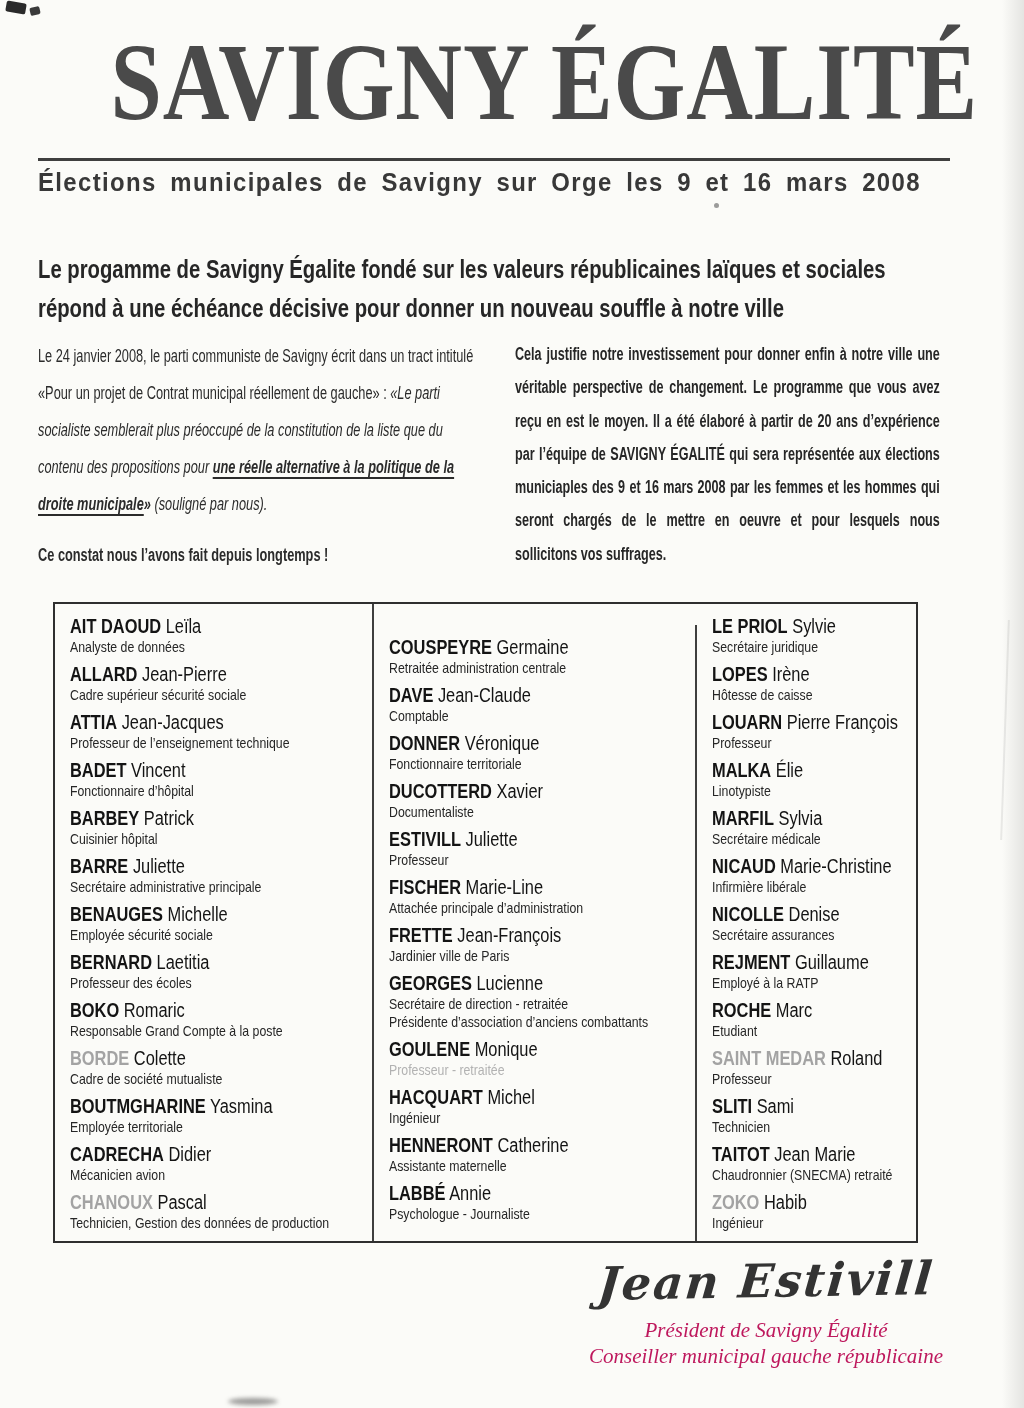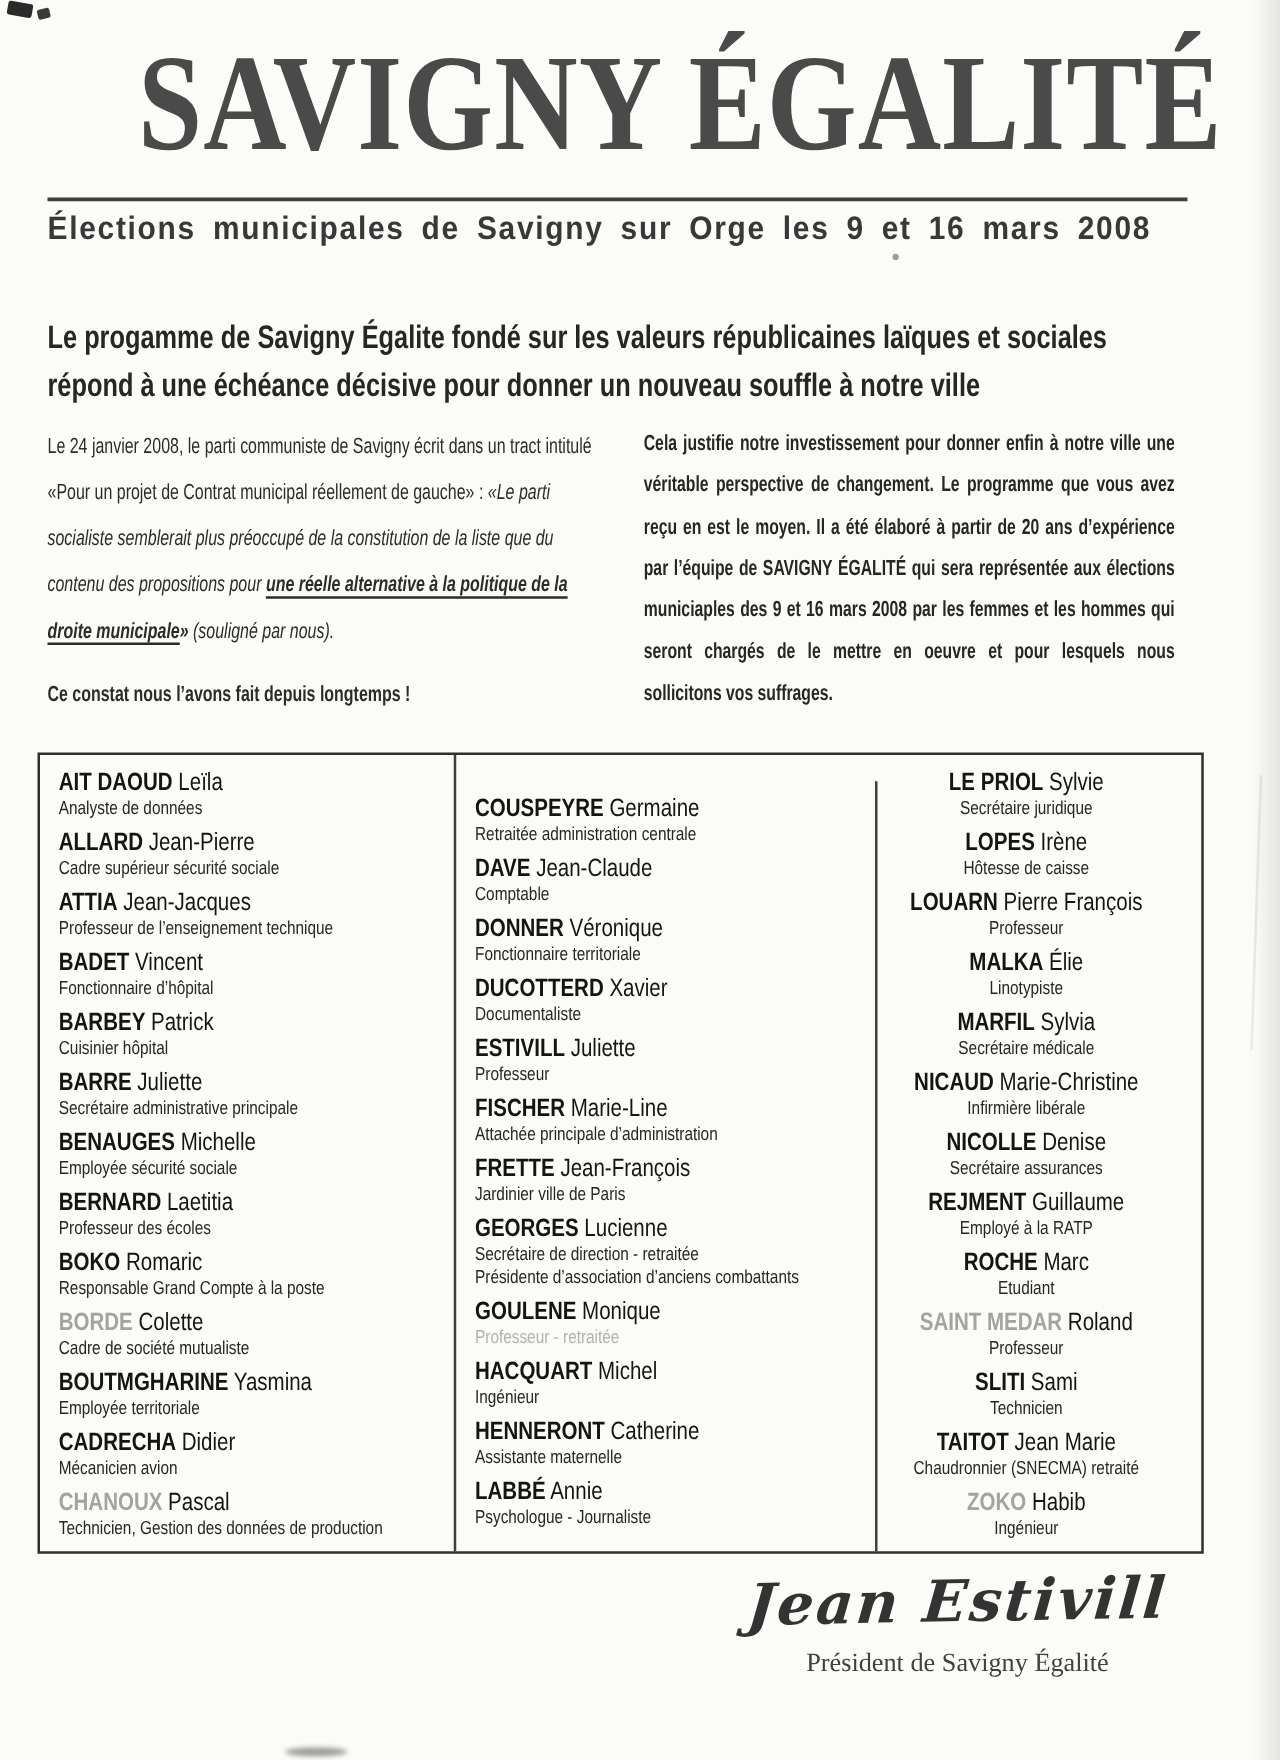--- a/index.html
+++ b/index.html
@@ -26,40 +26,40 @@
   .col-left p{margin:0;}
   .q-italic{font-style:italic;}
   .q-em{font-style:italic;font-weight:700;text-decoration:underline;
         text-decoration-thickness:2px;text-underline-offset:4px;}
   .conclusion{font-weight:700;margin-top:14px !important;}
   .col-right{position:absolute;top:338px;left:515px;width:590px;font-size:17.5px;line-height:1.9;
              font-weight:700;text-align:justify;color:#262626;
              transform:scaleX(0.72);transform-origin:0 0;}
 
   
-  .box{position:absolute;top:602px;left:30px;width:933px;height:641px;
+  .box{position:absolute;top:602px;left:53px;width:865px;height:641px;
        border:2px solid #2f2f2f;display:flex;box-sizing:border-box;}
   .col{box-sizing:border-box;padding:11px 6px 0 15px;overflow:hidden;}
   .col-0{width:333px;border-right:2px solid #3f3f3f;}
   .col-1{width:337px;border-right:2px solid #3f3f3f;margin-top:21px;}
-  .col-2{width:229px;text-align:center;}
+  .col-2{width:229px;}
   .col-inner{transform:scaleX(0.82);transform-origin:0 0;width:122%;}
   .entry{margin-bottom:7px;}
   .name-line{font-size:20px;line-height:1.15;color:#141414;white-space:nowrap;}
   .surname{font-weight:700;}
   .firstname{font-weight:400;}
   .prof{font-size:15px;line-height:1.2;color:#262626;white-space:nowrap;}
   .faded{color:#a3a3a3;}
   .faded-prof{color:#b2b2b2;}
 
   
   .sig-block{position:absolute;top:1256px;left:520px;width:492px;text-align:center;}
   .sig-name{font-family:"DejaVu Serif",serif;font-style:italic;font-weight:700;font-size:46px;
             color:#333;transform:skewX(-6deg) rotate(-1deg);letter-spacing:2px;line-height:1.1;}
-  .sig-role{font-family:"Liberation Serif",serif;font-size:21px;line-height:1.28;color:#404040;margin-top:10px;}
+  .sig-role{font-family:"Liberation Serif",serif;font-size:21px;line-height:1.28;color:#be185d;margin-top:10px;font-style:italic;}
 
   
   .artifact{position:absolute;pointer-events:none;}
   .mark-a{top:2px;left:6px;width:20px;height:11px;background:#2a2a2a;transform:rotate(10deg);border-radius:2px;}
   .mark-b{top:7px;left:30px;width:10px;height:8px;background:#3a3a3a;transform:rotate(-14deg);border-radius:2px;}
   .edge-right{top:0;right:0;width:22px;height:100%;
               background:linear-gradient(to right,rgba(90,90,90,0) 0%,rgba(90,90,90,0.14) 100%);}
   .smudge-bottom{left:228px;top:1398px;width:50px;height:7px;background:rgba(40,40,40,0.45);
                  border-radius:50%;filter:blur(2px);}
   .speck{left:714px;top:203px;width:5px;height:5px;background:rgba(60,60,60,0.5);border-radius:50%;}
@@ -251,20 +251,21 @@
             <div class="prof">Ingénieur</div>
           </div>
         </div>
       </div>
   </div>
 
   <div class="sig-block">
     <div class="sig-name">Jean Estivill</div>
     <div class="sig-role">
       <div>Président de Savigny Égalité</div>
+      <div>Conseiller municipal gauche républicaine</div>
     </div>
   </div>
 
   <div class="artifact edge-right"></div>
   <div class="artifact crease"></div>
   <div class="artifact speck"></div>
   <div class="artifact smudge-bottom"></div>
 </div>
 
 </body></html>

